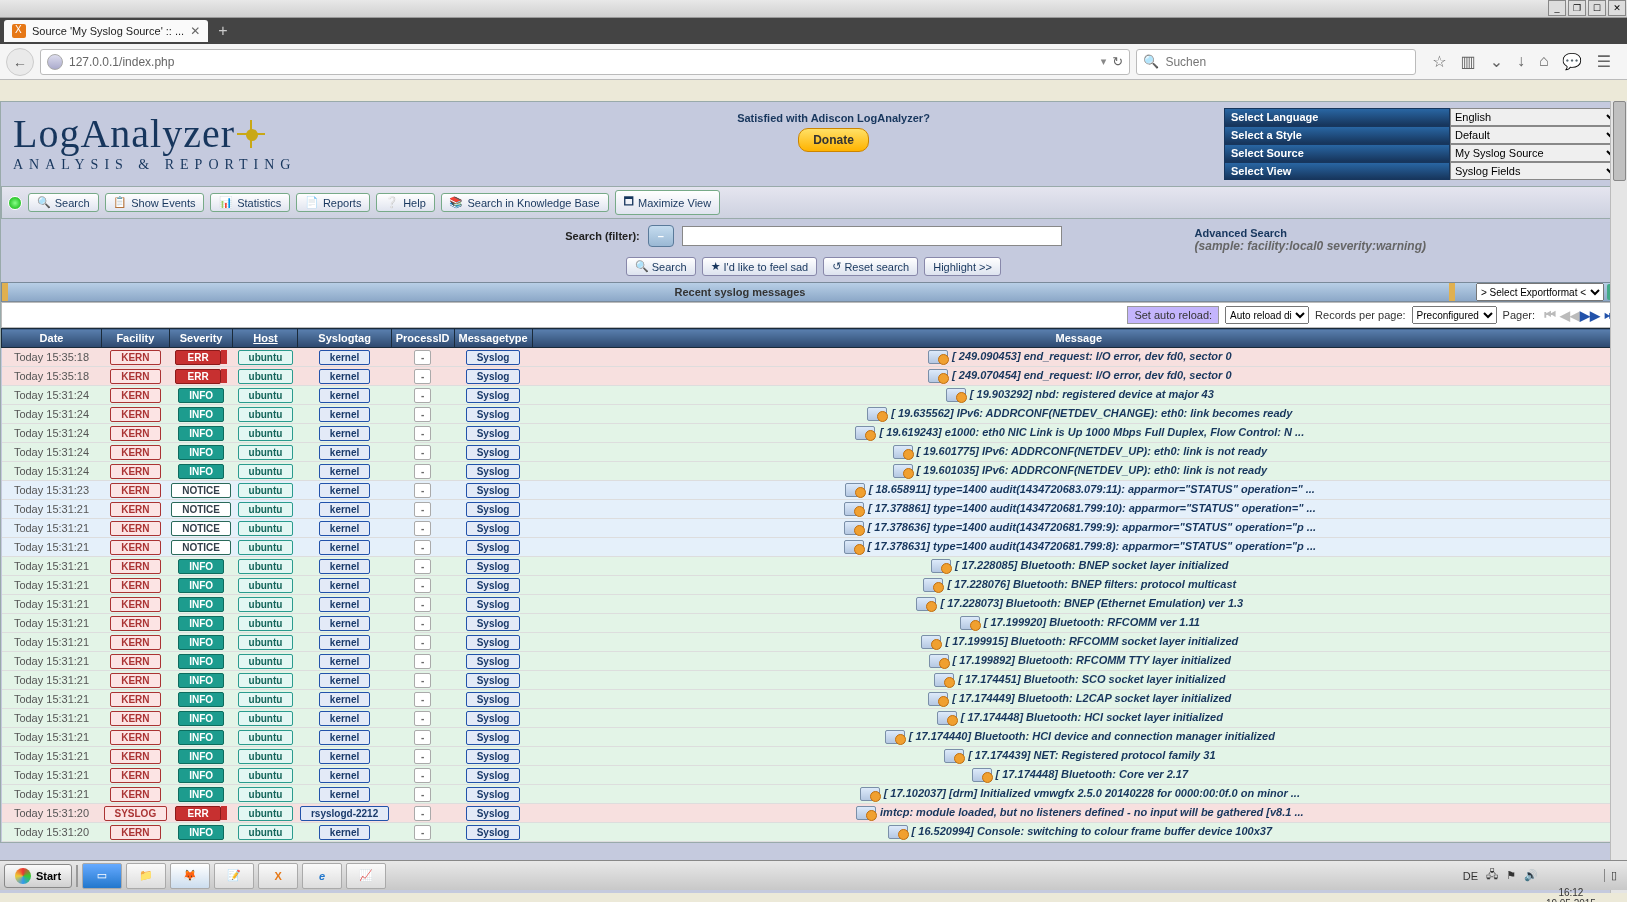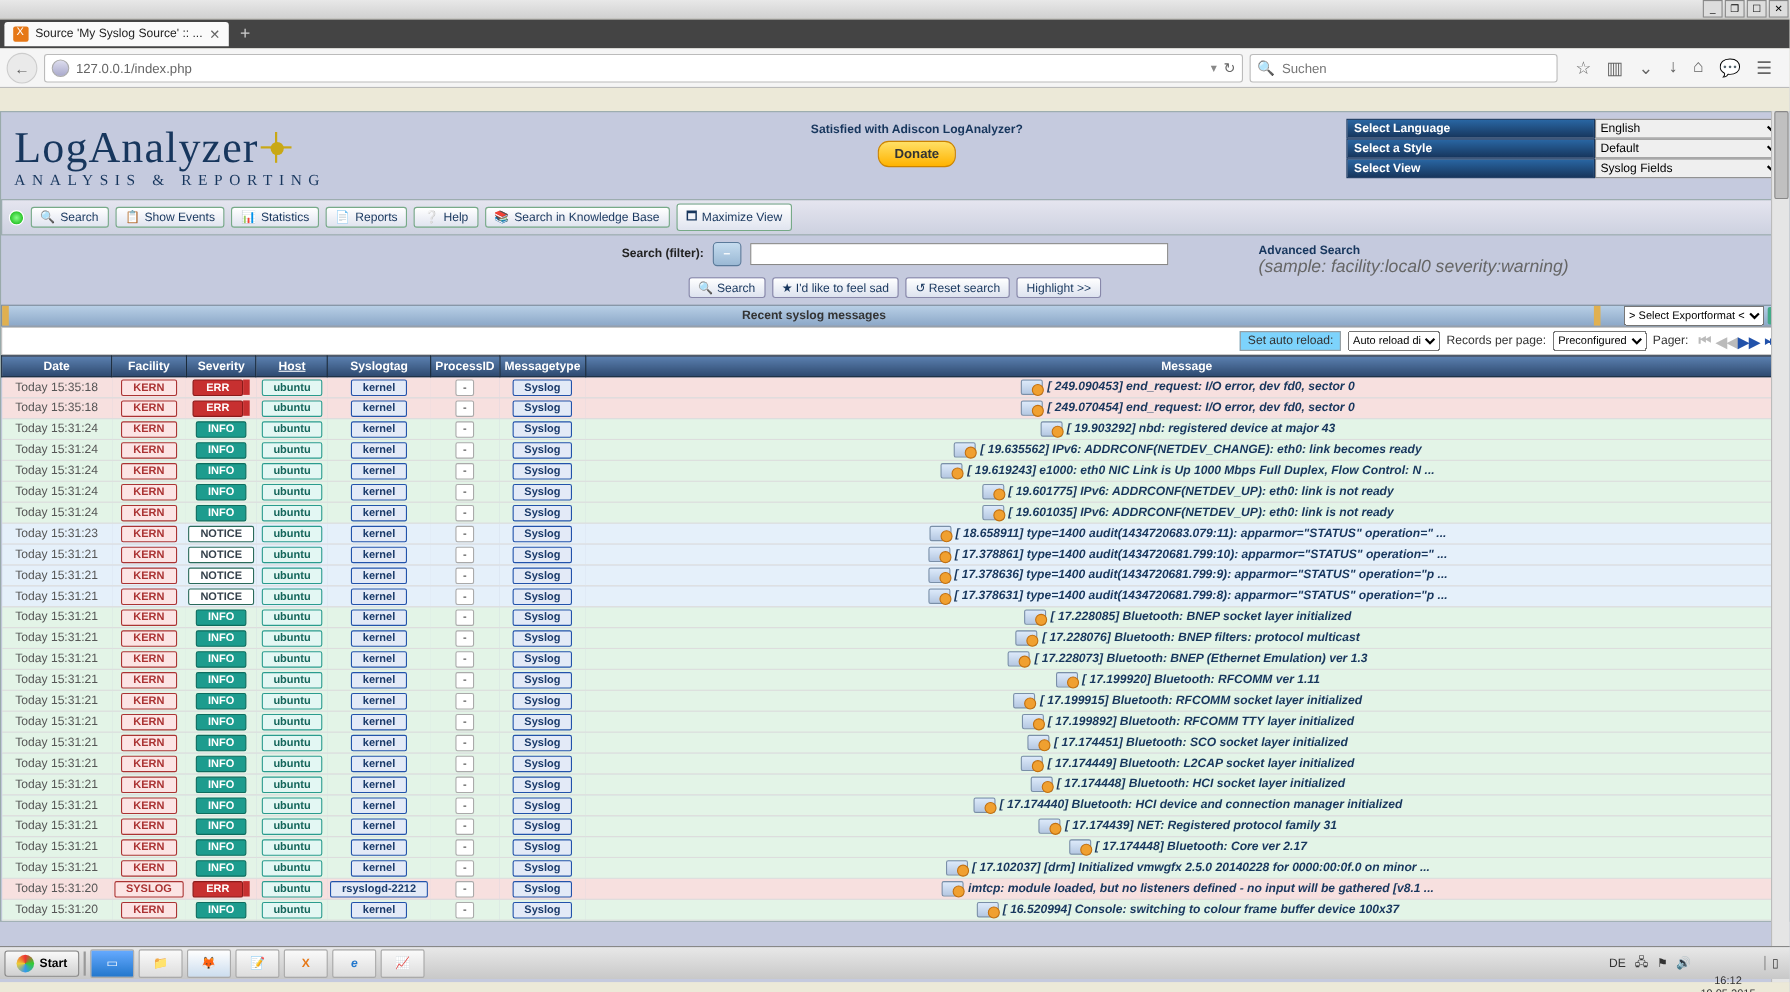--- a/index.html
+++ b/index.html
@@ -57,34 +57,34 @@
 .green-dot { width:14px;height:14px;background:radial-gradient(#8f8,#0a0);border-radius:50%;display:inline-block;border:1px solid #fff;}
 
 
 .filterbar { padding:6px; display:flex; align-items:center; justify-content:center; gap:8px; flex-wrap:wrap; position:relative;}
 .filterbar .lbl { font-weight:bold; color:#222;}
 .filter-toggle{width:26px;height:22px;background:linear-gradient(#c5dcef,#9ab8d4);border:1px solid #5a7a9a;border-radius:4px;display:flex;align-items:center;justify-content:center;}
 .filter-input { width:380px; height:20px; border:1px solid #888; background:#fff;}
 .fbtn { background:linear-gradient(#fff,#dde3ef); border:1px solid #88a; border-radius:3px; padding:2px 8px; font-size:11px; color:#17365d; cursor:pointer; display:flex; align-items:center; gap:3px;}
 .adv { position:absolute; right:200px; top:8px; text-align:left;}
 .adv a { color:#17365d; font-weight:bold; text-decoration:none; font-size:11px;}
-.adv .sample { color:#666; font-style:italic; font-size:16px;}
+.adv .sample { color:#666; font-style:italic; font-size:12px;font-weight:bold;}
 
 
 .section-hdr { background:linear-gradient(#b8cfe6,#8ca8c8); border:1px solid #7a8a9a; padding:2px; display:flex; align-items:center; position:relative; height:20px;}
 .section-hdr .title { flex:1; text-align:center; font-weight:bold; color:#333; font-size:11px;}
 .section-hdr .band-left{position:absolute;left:0;top:0;bottom:0;width:6px;background:#e0b050;}
 .section-hdr .band-right{position:absolute;right:170px;top:0;bottom:0;width:6px;background:#e0b050;}
 .export-sel { font-size:10px; height:18px;}
 .export-ico{width:16px;height:16px;background:#4a8;border-radius:2px;margin-left:3px;}
 
 
 .ctrl-row { background:#fff; border:1px solid #bbb; padding:3px 6px; display:flex; justify-content:flex-end; align-items:center; gap:6px; font-size:11px; }
 .ctrl-row .clab { color:#333;}
-.ctrl-row .clab-reload { background:#7dd3fc; border:1px solid #999; padding:2px 6px;text-align:right;}
+.ctrl-row .clab-reload { background:#c4b5fd; border:1px solid #999; padding:2px 6px;text-align:right;}
 .ctrl-sel { font-size:10px; height:18px;}
 .pager-icons { display:flex; gap:2px; align-items:center;}
 .pager-icons .pg { width:18px; height:18px; display:flex; align-items:center; justify-content:center; color:#2252aa; font-size:13px; font-weight:bold;}
 .pager-icons .pg.disabled{color:#bbb;}
 
 
 .tbl { width:100%; border-collapse:collapse; font-size:11px;}
 .tbl th { background:linear-gradient(#5a7fae,#2d486e); color:#fff; padding:3px 4px; border:1px solid #1a2a3a; font-weight:bold; text-align:center;}
 .tbl td { padding:1px 2px; border-bottom:1px solid #ddd; text-align:center; height:19px; white-space:nowrap;}
 .tbl td.msg { text-align:center; padding-left:4px;font-style:italic;}
@@ -180,20 +180,24 @@
       <div class="donate-btn">Donate</div>
     </div>
     <div class="config-panel" id="config-panel">
           <div class="cfg-row">
             <div class="cfg-label">Select Language</div>
             <select class="cfg-select"><option>English</option></select>
           </div>
           <div class="cfg-row">
             <div class="cfg-label">Select a Style</div>
             <select class="cfg-select"><option>Default</option></select>
+          </div>
+          <div class="cfg-row">
+            <div class="cfg-label">Select Source</div>
+            <select class="cfg-select"><option>My Syslog Source</option></select>
           </div>
           <div class="cfg-row">
             <div class="cfg-label">Select View</div>
             <select class="cfg-select"><option>Syslog Fields</option></select>
           </div>
         </div>
   </div>
 
   <div class="toolbar">
     <span class="green-dot"></span>

